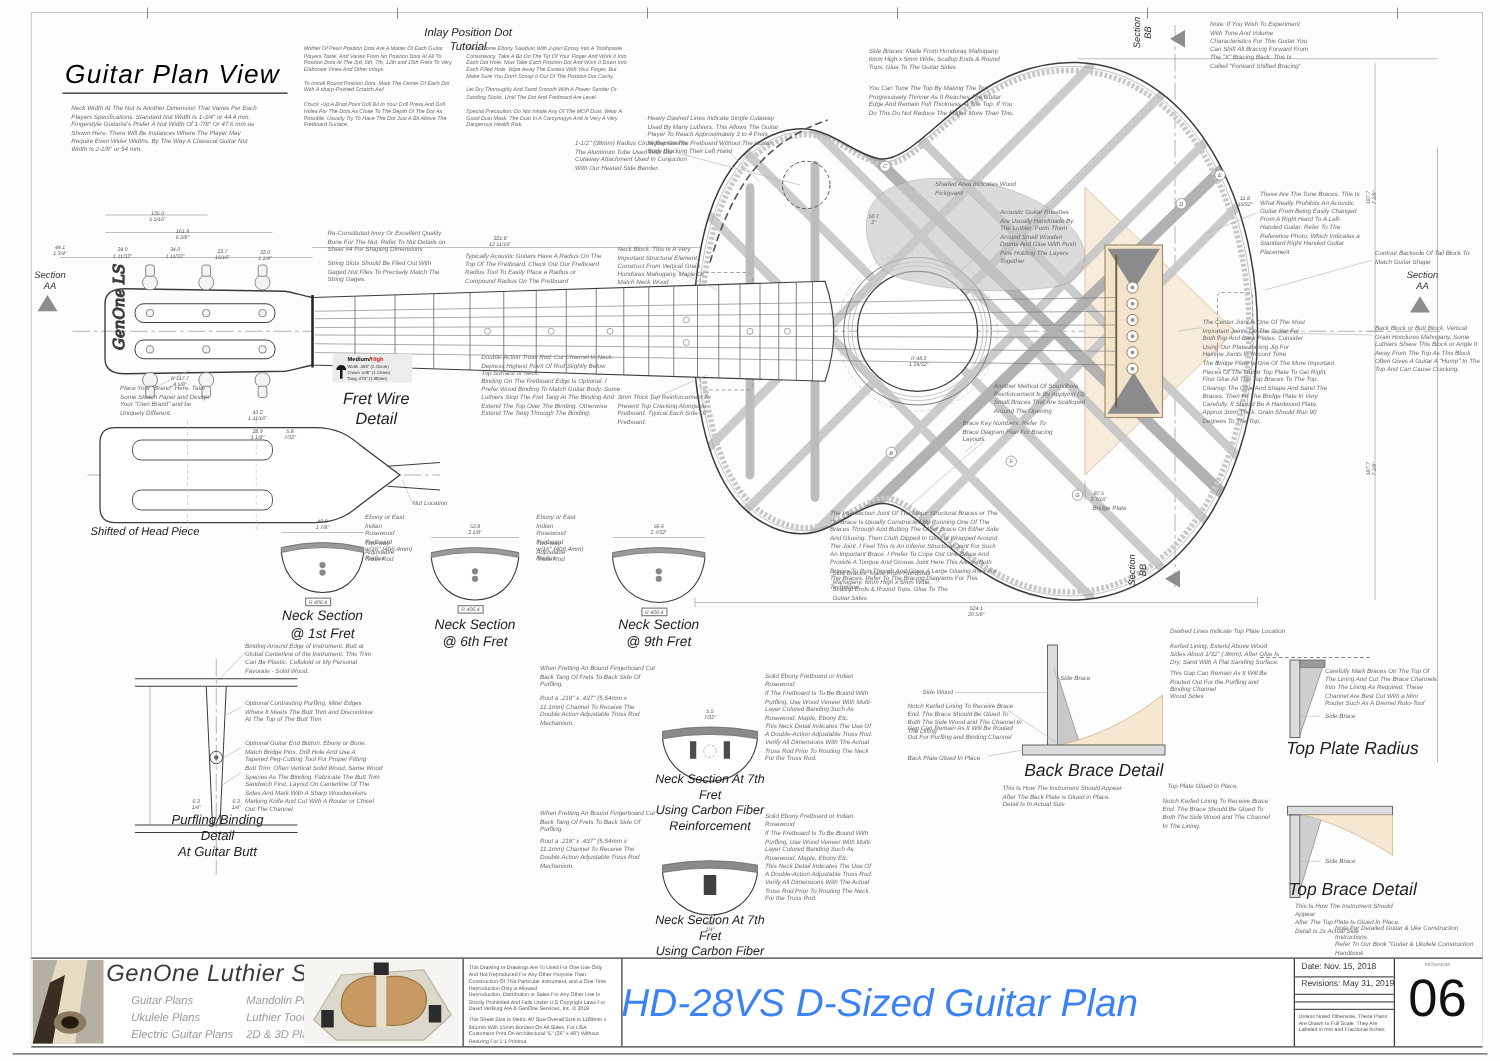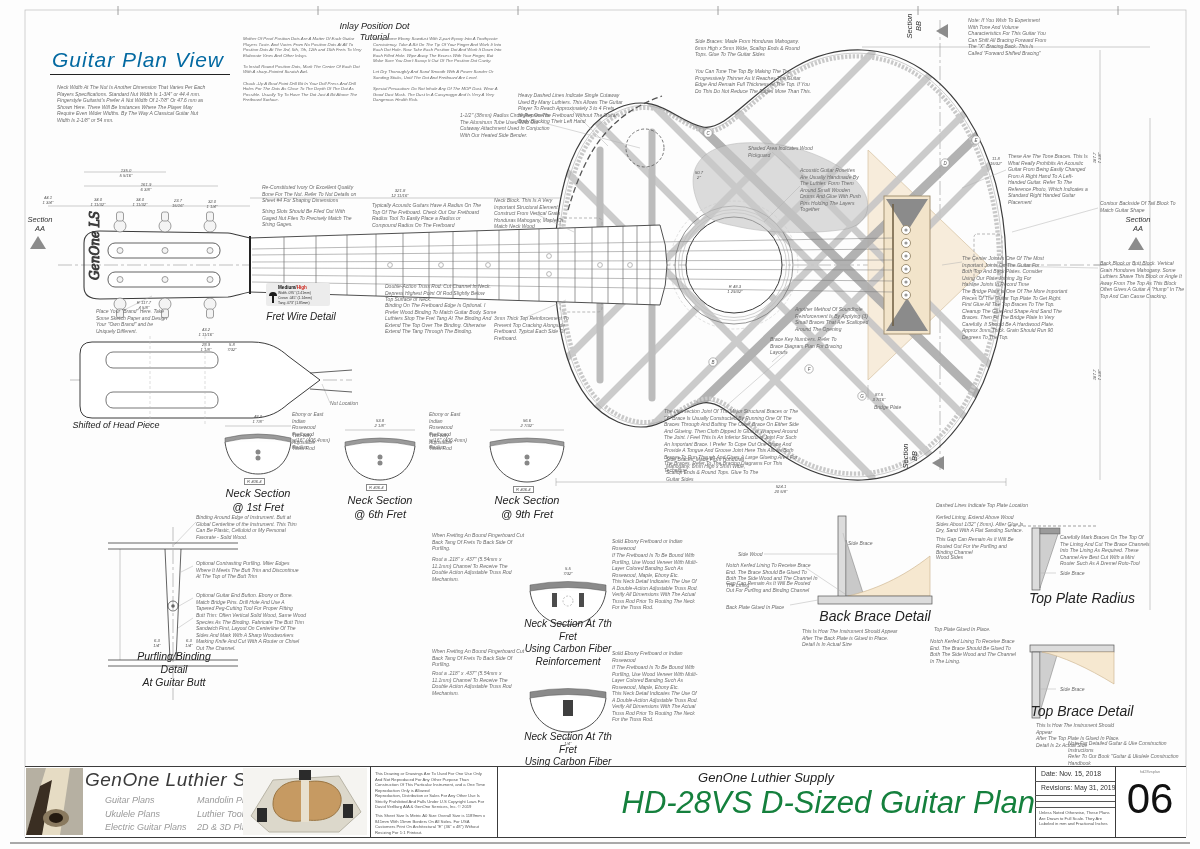--- a/index.html
+++ b/index.html
@@ -8,37 +8,37 @@
   .abs{position:absolute}
   svg{position:absolute;left:0;top:0}
   .note{position:absolute;font-style:italic;font-size:5px;line-height:1.3;color:#6a6a6a;white-space:pre-line}
   .dim{position:absolute;font-style:italic;font-size:4.2px;line-height:1.2;color:#555;text-align:center;white-space:pre-line}
   .dimbox{position:absolute;font-style:italic;font-size:4.2px;color:#555;border:0.5px solid #888;padding:0 2px;background:#fff}
   .cap{position:absolute;font-style:italic;color:#222;text-align:center;white-space:pre-line;line-height:1.25}
   .sec{position:absolute;font-style:italic;font-size:7.5px;color:#333;text-align:center;line-height:1.15;white-space:pre-line}
   .tri-up{position:absolute;width:0;height:0;border-left:8px solid transparent;border-right:8px solid transparent;border-bottom:13px solid #8c8c8c}
   .tri-left{position:absolute;width:0;height:0;border-top:7px solid transparent;border-bottom:7px solid transparent;border-right:12px solid #8c8c8c}
   .rotccw{transform:rotate(-90deg);transform-origin:left top}
-  .title-main{position:absolute;left:50px;top:48px;font-size:21px;font-style:italic;color:#0369a1;
+  .title-main{position:absolute;left:50px;top:48px;font-size:21px;font-style:italic;color:#000000;
               border-bottom:1.2px solid #222;padding:0 6px 2px 2px;letter-spacing:1px}
   .fwbox{position:absolute;left:266px;top:283px;width:64px;height:23px;background:#ececec;border-radius:2px}
   .fwtitle{position:absolute;left:12px;top:1.5px;font-size:4.6px;font-weight:bold;color:#111}
   .fwtitle .hi{color:#cc2218}
   .fwspec{position:absolute;left:12px;top:8px;font-size:3.4px;line-height:1.5;color:#333;white-space:pre-line}
   .fwdome{position:absolute;left:3px;top:9px;width:8px;height:4px;background:#1a1a1a;border-radius:4px 4px 0 0}
   .fwstem{position:absolute;left:6px;top:13px;width:2px;height:7px;background:#1a1a1a}
   
   .tb{position:absolute;left:25px;top:766px;width:1161px;height:70px;border-top:1.3px solid #3c3c3c;border-bottom:1.6px solid #3c3c3c;background:#fff}
   .tb .vdiv{position:absolute;top:0;bottom:0;width:0;border-left:1px solid #3c3c3c}
   .tb .hline{position:absolute;height:0;border-top:0.8px solid #555}
   .brand{position:absolute;left:60px;top:2px;font-size:19px;font-style:italic;color:#3a3a3a;letter-spacing:.5px}
   .cats{position:absolute;top:27px;font-size:9px;font-style:italic;color:#999;line-height:1.5;white-space:pre-line}
   .legal{position:absolute;font-size:4.2px;line-height:1.35;color:#555;width:115px;white-space:pre-line}
   .supply{position:absolute;left:472px;top:3px;width:538px;text-align:center;font-size:13px;font-style:italic;color:#222}
-  .plan-title{position:absolute;left:472px;top:18px;width:538px;text-align:right;font-size:31px;font-style:italic;color:#15803d}
+  .plan-title{position:absolute;left:472px;top:18px;width:538px;text-align:left;font-size:31px;font-style:italic;color:#3b82f6}
   .tb-small{position:absolute;font-size:6.8px;color:#333}
   .tb-note{position:absolute;font-size:4.2px;line-height:1.35;color:#555;width:72px}
   .sheetno{position:absolute;left:1090px;top:8px;width:70px;text-align:center;font-size:42px;font-weight:300;color:#111}
   .fileid{position:absolute;left:1090px;top:2px;width:70px;text-align:center;font-size:4px;color:#888}
 </style>
 </head>
 <body>
 
 <svg width="1200" height="849" viewBox="0 0 1200 849">
   <defs>
@@ -404,21 +404,21 @@
 <div class="tri-left" style="left:932px;top:456px"></div>
 
 <div class="fwbox">
   <div class="fwdome"></div>
   <div class="fwstem"></div>
   <div class="fwtitle"><span>Medium/</span><span class="hi">High</span></div>
   <div class="fwspec">Width .095" (2.41mm)
 Crown .045" (1.14mm)
 Tang  .073" (1.85mm)</div>
 </div>
-<div class="cap" style="left:256px;top:311px;width:90px;font-size:10px">Fret Wire Detail</div>
+<div class="cap" style="left:256px;top:311px;width:90px;font-size:13px">Fret Wire Detail</div>
 
 <div class="cap" style="left:66px;top:420px;width:100px;font-size:9px">Shifted of Head Piece</div>
 
 <div class="note" style="left:292px;top:411px;width:44px">Ebony or East Indian
 Rosewood Fretboard
 w/16" (406.4mm) Radius</div>
 <div class="note" style="left:292px;top:432px;width:44px">Two-way Adjustable
 Truss Rod</div>
 <div class="note" style="left:429px;top:411px;width:44px">Ebony or East Indian
 Rosewood Fretboard
@@ -569,21 +569,20 @@
     <rect x="58" y="12" width="8" height="42" fill="#e8e0ce"></rect>
     <rect x="14" y="40" width="10" height="14" fill="#2b2b2b"></rect>
       <rect x="100" y="36" width="10" height="14" fill="#2b2b2b"></rect>
     <rect x="56" y="2" width="12" height="10" fill="#2b2b2b"></rect>
   </svg>
 
   <div class="legal" style="left:350px;top:4px">This Drawing or Drawings Are To Used For One Use Only And Not Reproduced For Any Other Purpose Than Construction Of This Particular Instrument, and a One Time Reproduction Only is Allowed</div>
   <div class="legal" style="left:350px;top:26px">Reproduction, Distribution or Sales For Any Other Use Is Strictly Prohibited And Falls Under U.S Copyright Laws For David VerBurg AIA &amp; GenOne Services, Inc. © 2019</div>
   <div class="legal" style="left:350px;top:46px">This Sheet Size Is Metric A0 Size Overall Size is 1189mm x 841mm With 15mm Borders On All Sides. For USA Customers Print On Architectural "E" (36" x 48") Without Resizing For 1:1 Printout.</div>
 
-  <div class="supply">GenOne Luthier Supply</div>
   <div class="plan-title">HD-28VS D-Sized Guitar Plan</div>
 
   <div class="tb-small" style="left:1016px;top:3px">Date: Nov. 15, 2018</div>
   <div class="hline" style="left:1010px;width:80px;top:14px"></div>
   <div class="tb-small" style="left:1016px;top:17px">Revisions: May 31, 2019</div>
   <div class="hline" style="left:1010px;width:80px;top:28px"></div>
   <div class="hline" style="left:1010px;width:80px;top:34px"></div>
   <div class="hline" style="left:1010px;width:80px;top:40px"></div>
   <div class="tb-note" style="left:1014px;top:43px">Unless Noted Otherwise, These Plans Are Drawn to Full Scale. They Are Labeled in mm and Fractional Inches</div>
 

